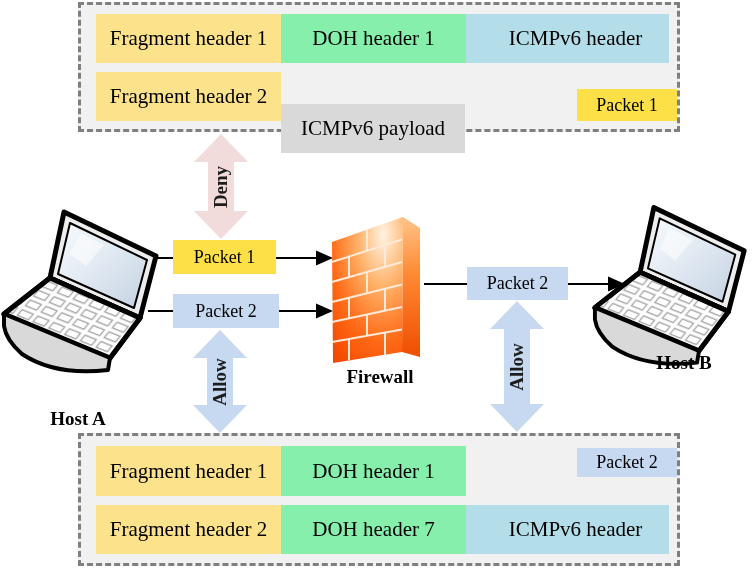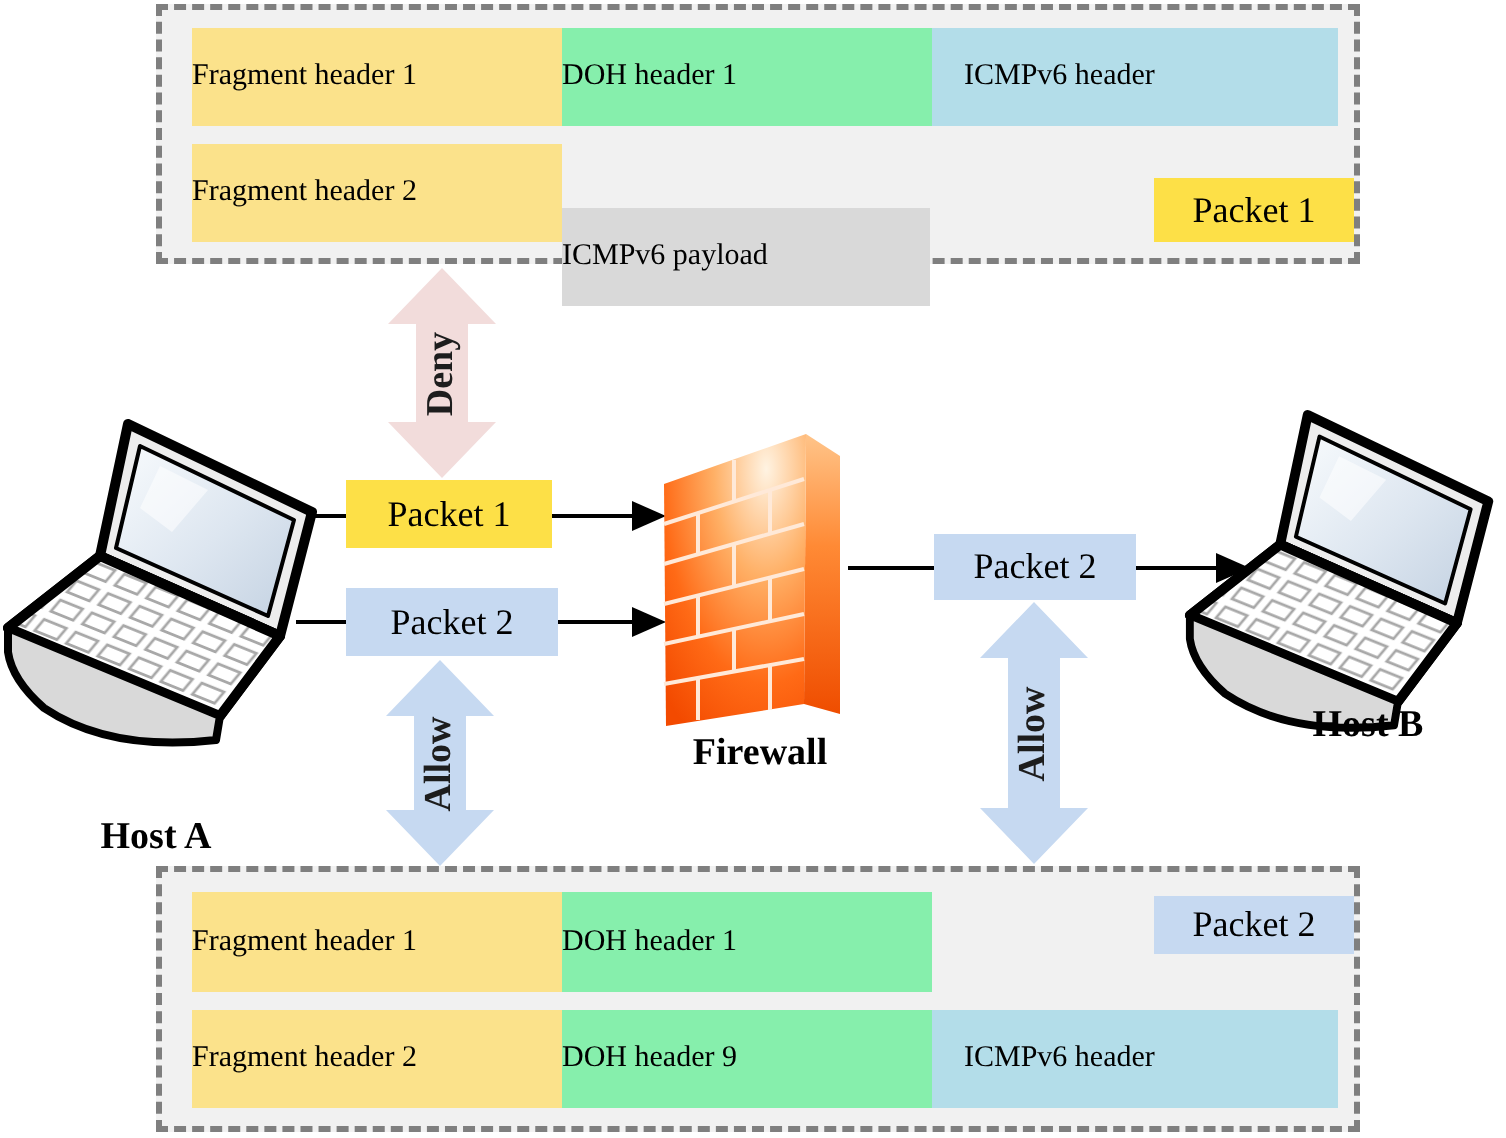--- a/index.html
+++ b/index.html
@@ -4,22 +4,22 @@
 <style>
   html,body{margin:0;padding:0;background:#fff;}
   .canvas{position:relative;width:753px;height:569px;background:#ffffff;
           font-family:"Liberation Serif",serif;color:#000;overflow:hidden;}
 
   
   .panel{position:absolute;background:#f1f1f1;border:3px dashed #7f7f7f;box-sizing:border-box;}
   .panel-top{left:78px;top:2px;width:602px;height:130px;}
   .panel-bottom{left:78px;top:433px;width:602px;height:133px;}
 
-  .cell{position:absolute;display:flex;align-items:center;justify-content:flex-start;
-        font-size:15px;line-height:1;white-space:nowrap;}
+  .cell{position:absolute;display:flex;align-items:center;justify-content:center;
+        font-size:21px;line-height:1;white-space:nowrap;}
   .c-yellow{background:#fbe28b;}
   .c-green{background:#86efac;}
   .c-aqua{background:#b3dde9;padding-left:16px;}
   .c-gray{background:#d9d9d9;}
   .c-pink{background:#fde047;}
   .c-blue{background:#c6d9f1;}
 
   .pkt-tag{position:absolute;display:flex;align-items:center;justify-content:center;
            font-size:18px;}
 
@@ -105,21 +105,21 @@
     <div class="cell c-yellow" style="left:15px;top:10px;width:185px;height:50px;">
         <span>Fragment header 1</span>
       </div>
     <div class="cell c-green" style="left:200px;top:10px;width:185px;height:50px;">
         <span>DOH header 1</span>
       </div>
     <div class="cell c-yellow" style="left:15px;top:69px;width:185px;height:49px;">
         <span>Fragment header 2</span>
       </div>
     <div class="cell c-green" style="left:200px;top:69px;width:185px;height:49px;">
-        <span>DOH header 9</span>
+        <span>DOH header 7</span>
       </div>
     <div class="cell c-aqua" style="left:385px;top:69px;width:187px;height:49px;">
         <span>ICMPv6 header</span>
       </div>
   </div>
 
   <svg class="abs" style="left:0;top:0;" width="753" height="569">
     <g stroke="#000" stroke-width="2">
       <line x1="140" y1="258" x2="317" y2="258"></line>
       <line x1="148" y1="311" x2="317" y2="311"></line>

